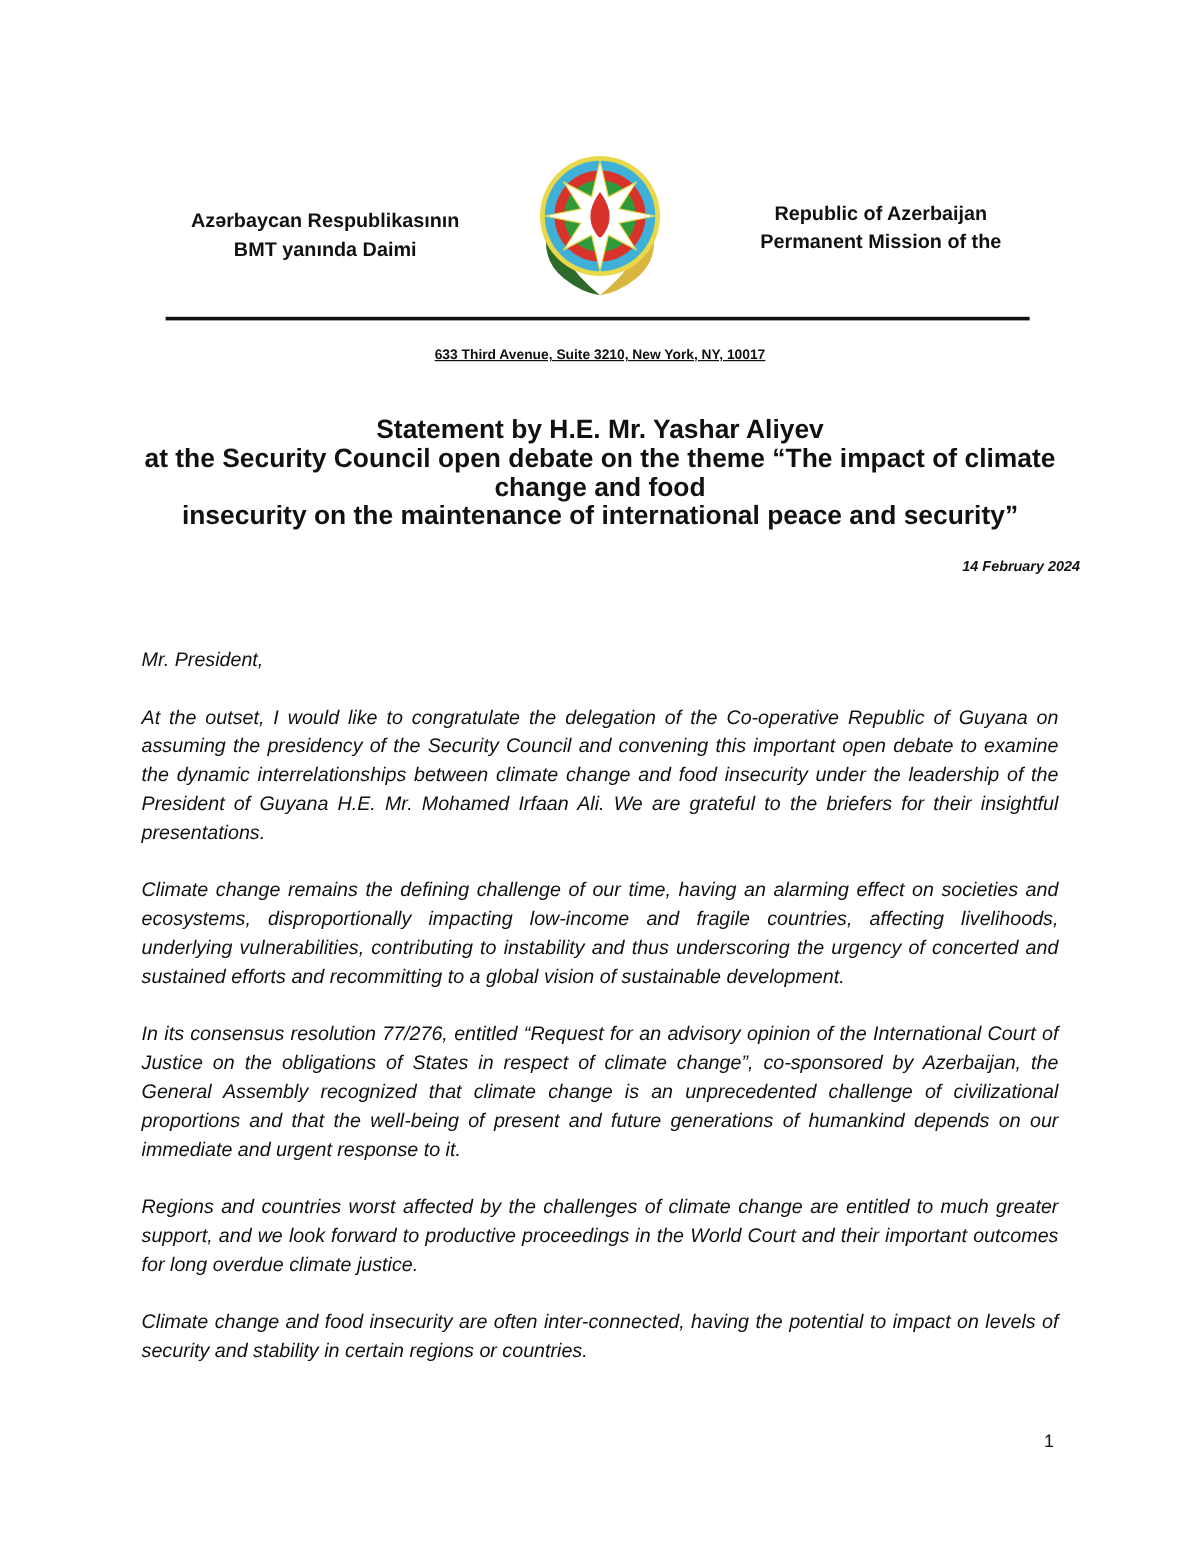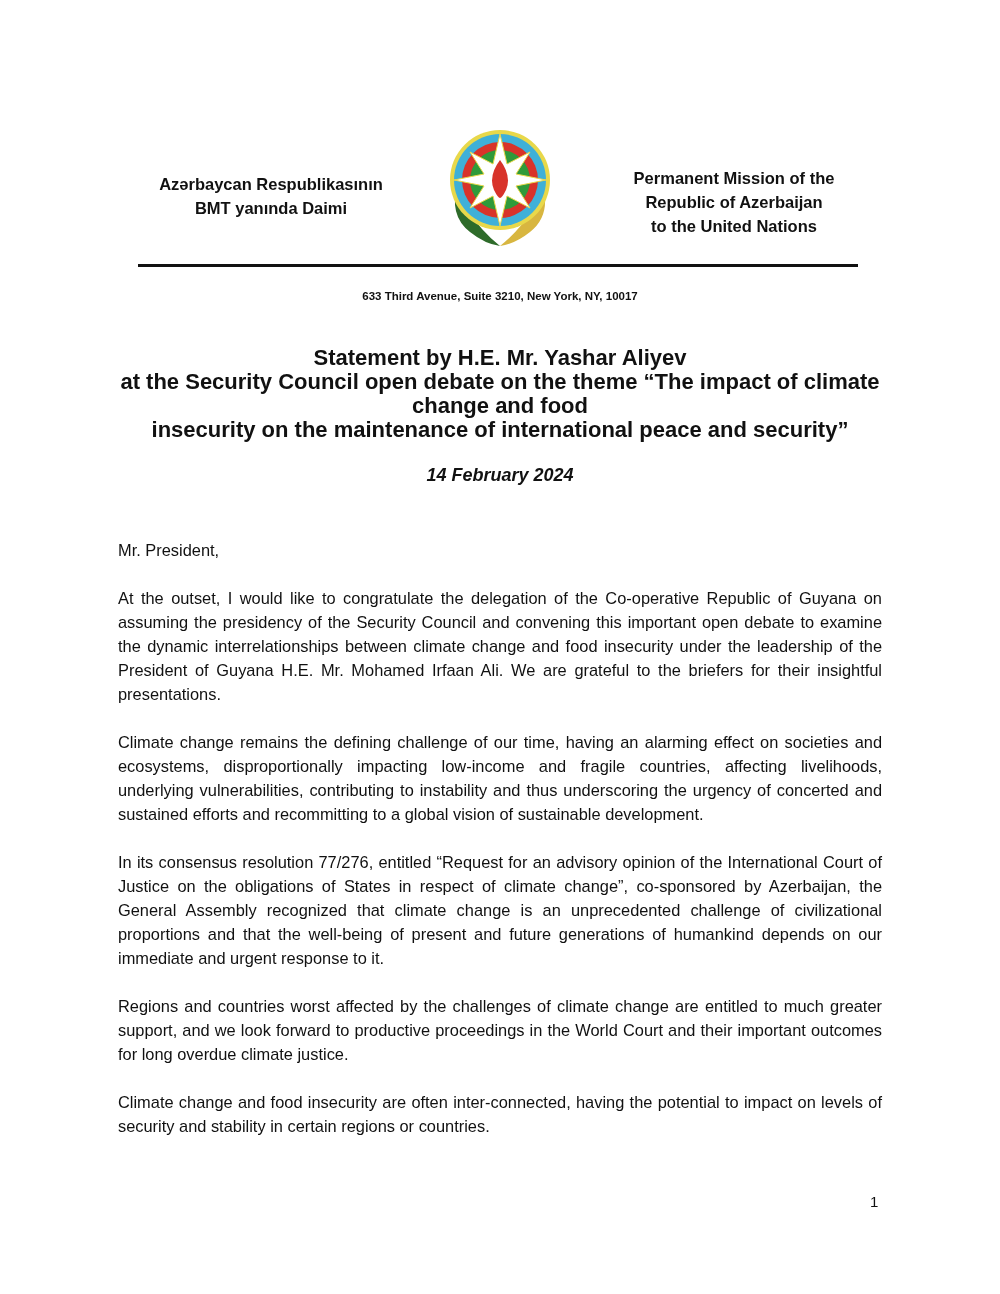--- a/index.html
+++ b/index.html
@@ -4,28 +4,28 @@
 <style>
   html, body { margin: 0; padding: 0; background: #ffffff; }
   body { width: 1000px; height: 1294px; position: relative; overflow: hidden;
          font-family: "Liberation Sans", sans-serif; color: #111; }
   .hdr { position: absolute; font-weight: bold; font-size: 16.5px; line-height: 24px; text-align: center; }
   #hdr-left { left: 130px; top: 172px; width: 282px; }
   #hdr-right { left: 596px; top: 166px; width: 276px; }
   #emblem { position: absolute; left: 440px; top: 120px; width: 120px; height: 130px; }
   #rule { position: absolute; left: 138px; top: 264px; width: 720px; height: 3px; background: #111; }
   #contact { position: absolute; left: 150px; top: 287px; width: 700px; text-align: center;
-             font-weight: bold; font-size: 11.5px; line-height: 18px; }
+             font-weight: bold; font-size: 11.5px; line-height: 18px; text-decoration: underline; }
   #title { position: absolute; left: 100px; top: 346px; width: 800px; text-align: center;
            font-weight: bold; font-size: 22px; line-height: 24px; }
-  #date { position: absolute; left: 100px; top: 465px; width: 800px; text-align: center;
-          font-weight: bold; font-style: italic; font-size: 18px; }
+  #date { position: absolute; left: 100px; top: 465px; width: 800px; text-align: right;
+          font-weight: bold; font-style: italic; font-size: 12px; }
   #body { position: absolute; left: 118px; top: 538px; width: 764px;
           font-size: 16.4px; line-height: 24px; }
-  #body p { margin: 0 0 24px 0; text-align: justify; }
+  #body p { margin: 0 0 24px 0; text-align: justify; font-style: italic; }
   #page-num { position: absolute; left: 870px; top: 1193px; font-size: 15px; }
 </style>
 </head>
 <body>
 
 <div id="hdr-left" class="hdr">
   <div>Azərbaycan Respublikasının</div>
   <div>BMT yanında Daimi</div>
 </div>
 
@@ -36,23 +36,22 @@
     <circle cx="60" cy="60" r="50" fill="#e8d84a"></circle>
     <circle cx="60" cy="60" r="46" fill="#3fb0d8"></circle>
     <circle cx="60" cy="60" r="38" fill="#d8332a"></circle>
     <circle cx="60" cy="60" r="30" fill="#2f9a3a"></circle>
     <polygon points="60,14 67,44 90,32 76,54 106,60 76,66 90,88 67,76 60,106 53,76 30,88 44,66 14,60 44,54 30,32 53,44" fill="#ffffff" stroke="#e8d84a" stroke-width="1"></polygon>
     <path d="M60 40 Q72 56 66 70 Q62 78 60 78 Q58 78 54 70 Q48 56 60 40 Z" fill="#d8332a"></path>
   </svg>
 </div>
 
 <div id="hdr-right" class="hdr">
+  <div>Republic of Azerbaijan</div>
   <div>Permanent Mission of the</div>
-  <div>Republic of Azerbaijan</div>
-  <div>to the United Nations</div>
 </div>
 
 <div id="rule"></div>
 
 <div id="contact">
   <div>633 Third Avenue, Suite 3210, New York, NY, 10017</div>
 </div>
 
 <div id="title">
   <div>Statement by H.E. Mr. Yashar Aliyev</div>

